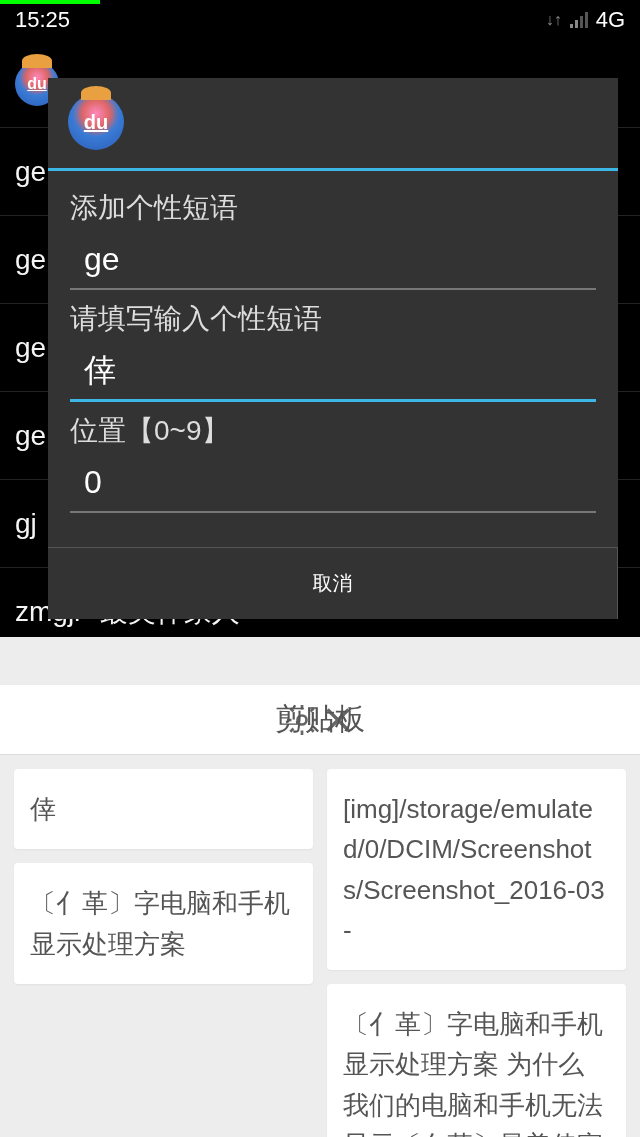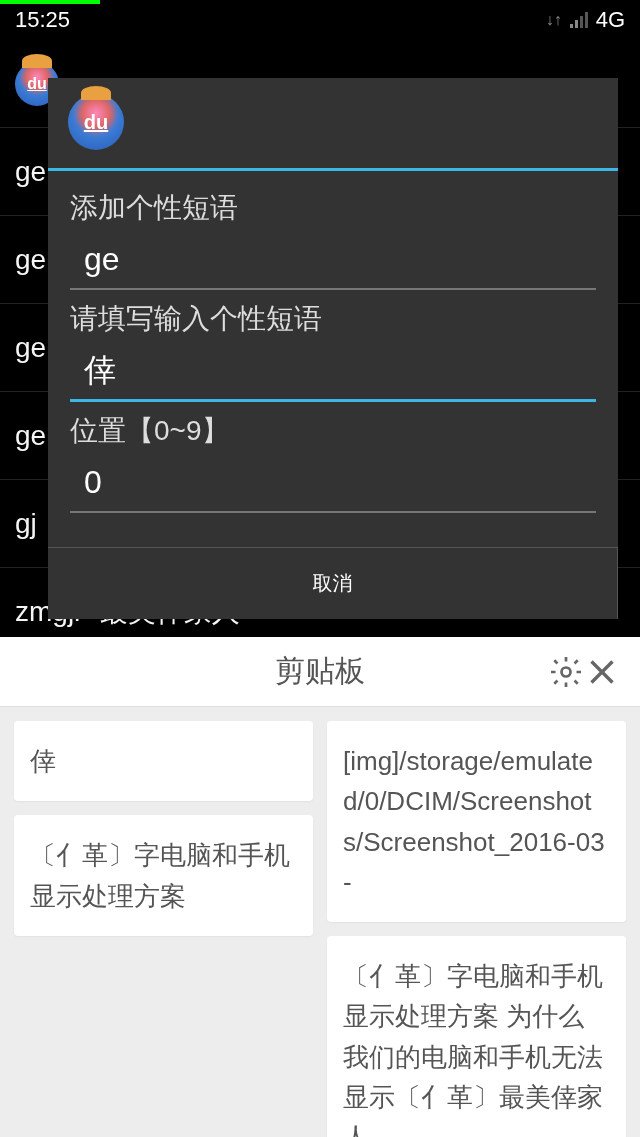--- a/index.html
+++ b/index.html
@@ -23,21 +23,21 @@
     .dialog-body { padding: 8px 22px 10px 22px; }
     .field-label { color: #ddd; font-size: 28px; margin-top: 10px; margin-bottom: 6px; }
     .input-line { border: none; border-bottom: 2px solid #777; background: transparent; color: #fff; font-size: 32px; padding: 8px 10px 10px 14px; width: 100%; outline: none; }
     .input-line.active { border-bottom: 3px solid #3bb6e5; }
     
     .dialog-buttons { display: flex; border-top: 1px solid #555; margin-top: 24px; }
     .dlg-btn { flex: 1; text-align: center; padding: 22px 0; color: #fff; font-size: 20px; cursor: pointer; }
     .dlg-btn:first-child { border-right: 1px solid #555; }
     
     .clipboard-panel { position: absolute; left: 0; right: 0; bottom: 0; top: 637px; background: #ededed; z-index: 5; }
-    .clipboard-header { height: 70px; background: #fff; display: flex; align-items: center; justify-content: flex-end; padding: 0 20px; border-bottom: 1px solid #ddd; }
+    .clipboard-header { height: 70px; background: #fff; display: flex; align-items: center; justify-content: center; padding: 0 20px; border-bottom: 1px solid #ddd; margin-top: 48px; }
     .clip-title { color: #555; font-size: 30px; position: absolute; left: 50%; transform: translateX(-50%); }
     .gear-icon, .close-icon { width: 36px; height: 36px; color: #666; cursor: pointer; }
     
     .clip-grid { display: flex; gap: 14px; padding: 14px; }
     .clip-col { flex: 1; display: flex; flex-direction: column; gap: 14px; }
     .clip-item { background: #fff; border-radius: 4px; padding: 20px 16px; color: #555; font-size: 26px; line-height: 1.55; word-break: break-all; cursor: pointer; box-shadow: 0 1px 2px rgba(0,0,0,.05); }
   </style>
 </head>
 <body>
 

